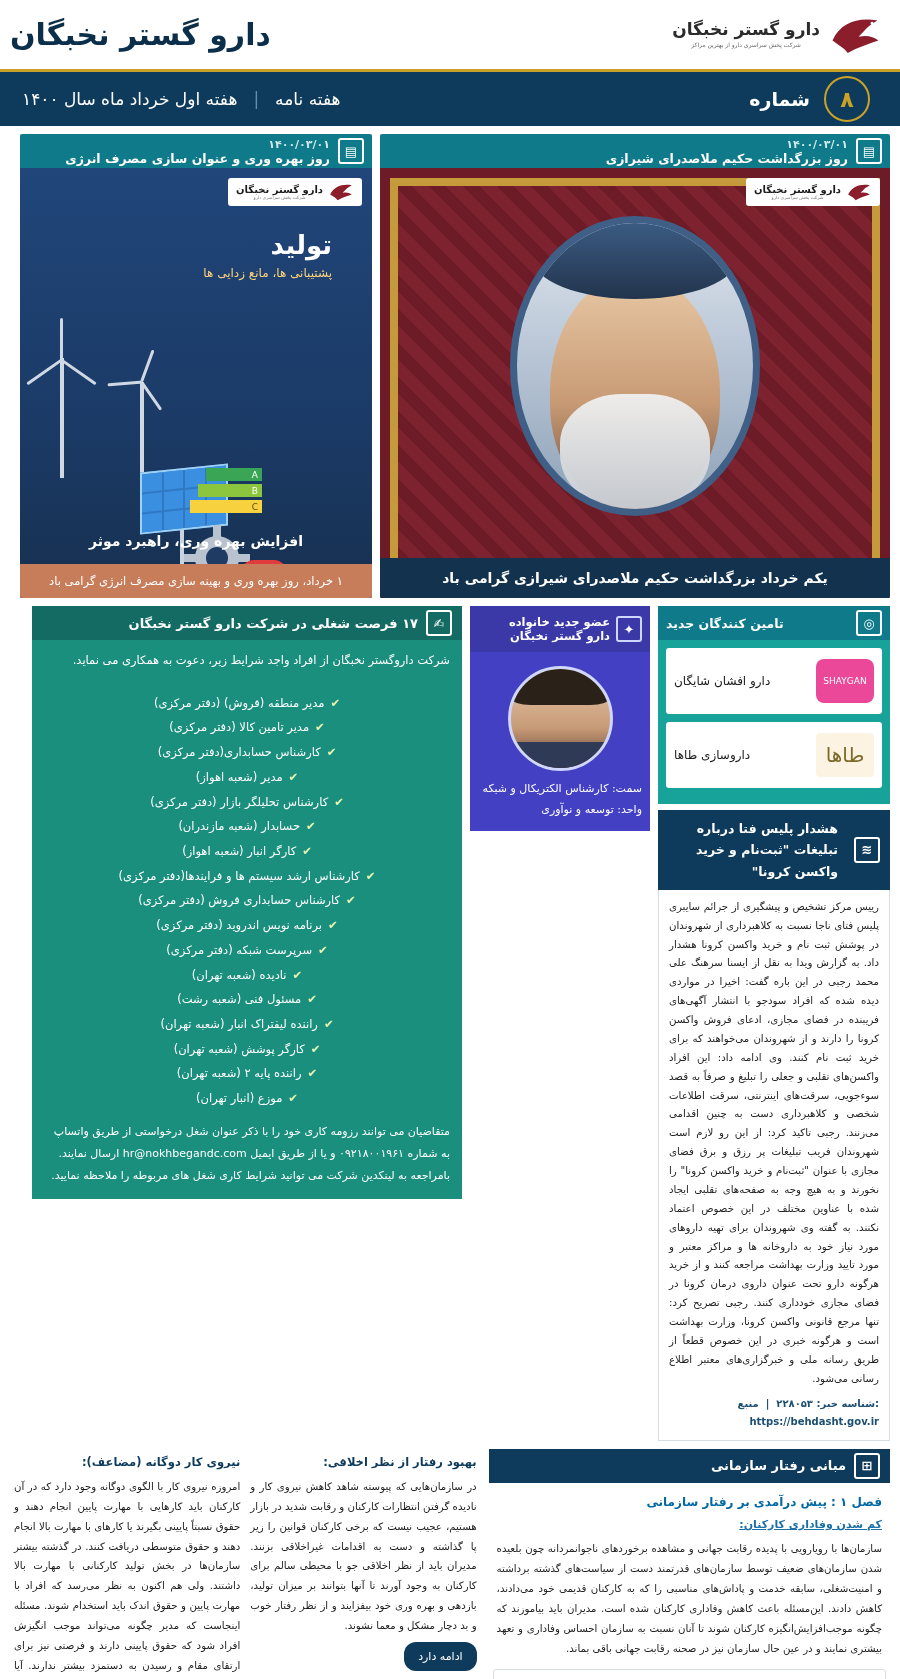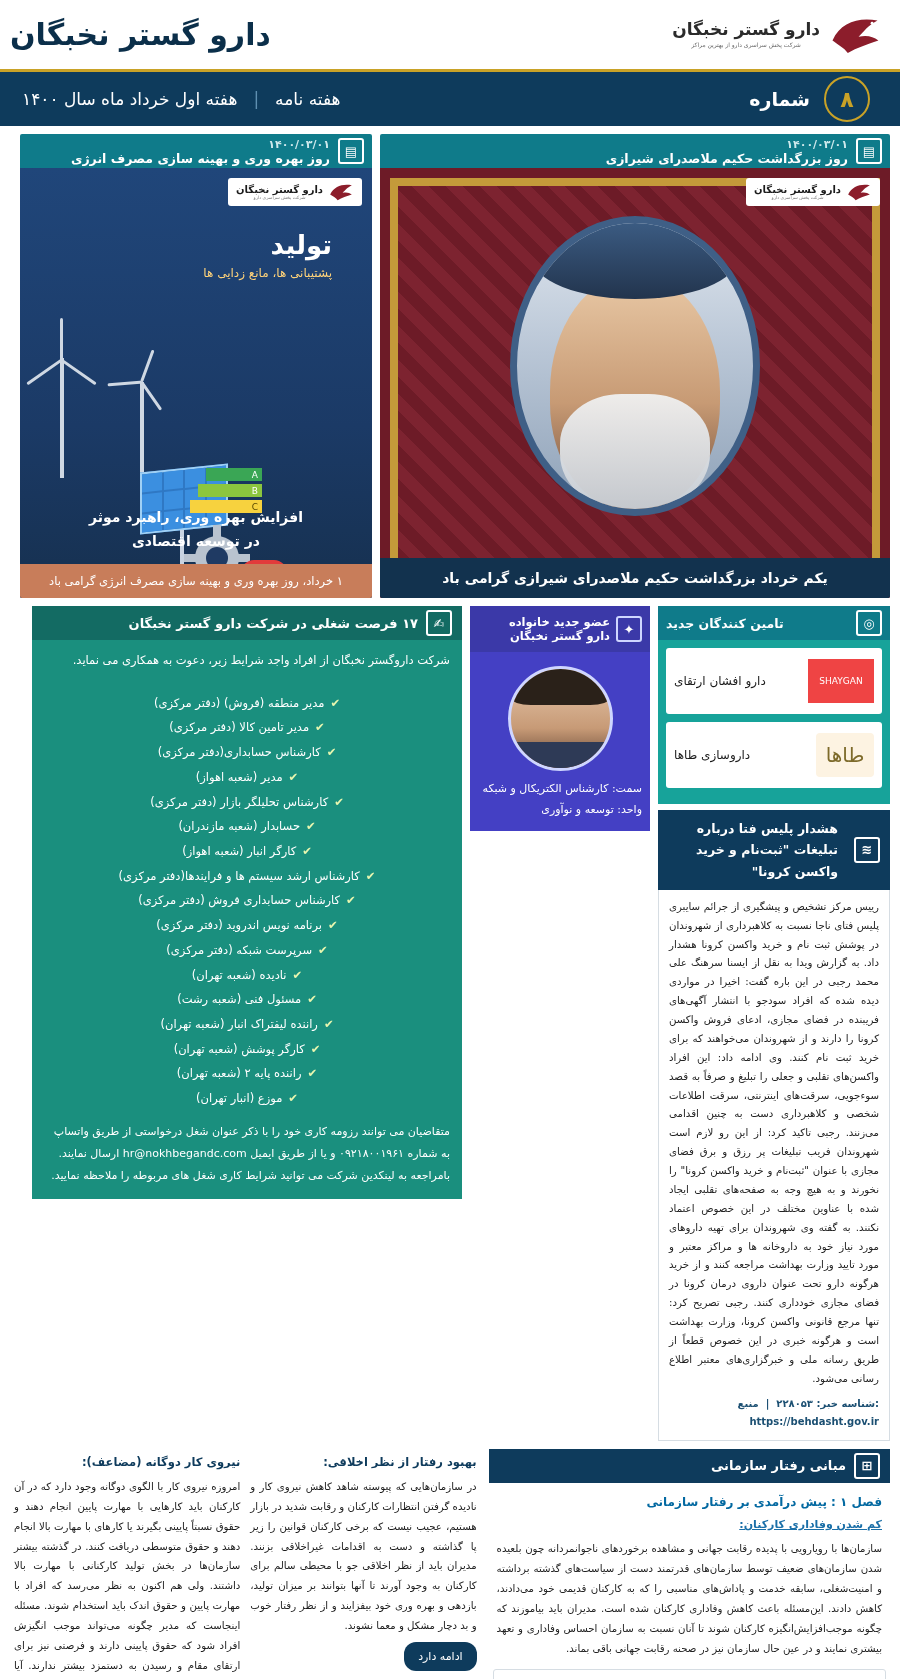--- a/index.html
+++ b/index.html
@@ -186,22 +186,22 @@
   .family-info { font-size:11px; line-height:1.9; text-align:right; }
 
   .right-col { width: 232px; }
   .sup-header {
     background:#0f7b8a; color:#fff; height:34px; display:flex; align-items:center;
     justify-content:space-between; padding:0 8px; font-size:12.5px; font-weight:bold;
   }
   .sup-body { background:#17a39a; padding:8px; }
   .sup-item { background:#fff; border-radius:3px; margin-bottom:8px; height:66px;
     display:flex; align-items:center; justify-content:space-between; padding:0 8px; }
-  .sup-logo1 { width:66px; height:44px; background:#ef4444; color:#fff; font-size:9px;
-    display:flex; align-items:center; justify-content:center; border-radius:0; }
+  .sup-logo1 { width:58px; height:44px; background:#ec4899; color:#fff; font-size:9px;
+    display:flex; align-items:center; justify-content:center; border-radius:8px; }
   .sup-logo2 { width:58px; height:44px; background:#fdf3e2; color:#7d6a2a; font-size:20px;
     display:flex; align-items:center; justify-content:center; border-radius:4px; }
   .sup-name { font-size:12px; color:#1b1b1b; }
 
   .news-header {
     background:#0e3b5c; color:#fff; padding:8px 10px; font-size:12.5px; font-weight:bold;
     display:flex; align-items:center; justify-content:space-between; gap:8px; line-height:1.7;
   }
   .news-body { background:#fff; border:1px solid #d6dde3; border-top:none; padding:8px 10px;
     font-size:10.2px; line-height:1.85; text-align:justify; color:#222; }
@@ -291,21 +291,21 @@
         </div>
         <div class="scholar-caption">یکم خرداد بزرگداشت حکیم ملاصدرای شیرازی گرامی باد</div>
       </div>
     </div>
 
     <div class="card poster-small">
       <div class="card-header">
         <span class="icon-box">▤</span>
         <span style="flex:1; text-align:right; padding-right:8px;">
           <span class="date">۱۴۰۰/۰۳/۰۱</span><br>
-          <span>روز بهره وری و بهینه سازی مصرف انرژی</span>
+          <span>روز بهره وری و عنوان سازی مصرف انرژی</span>
         </span>
       </div>
       <div class="art">
         <div class="energy-poster"></div>
 
         <div class="mini-logo">
           <svg viewBox="0 0 30 24" width="26" height="20" aria-hidden="true">
               <path d="M2 15 C7 5,17 2,28 4 C22 7,20 10,17 13 C22 12,25 13,28 15 C22 17,16 19,11 22 C9 19,5 17,2 15 Z" fill="#8c1d2b"></path>
             </svg>
           <div style="text-align:center">
@@ -363,40 +363,39 @@
                 <rect x="31" y="56" width="8" height="12"></rect>
               <rect x="2" y="31" width="12" height="8"></rect>
                 <rect x="56" y="31" width="12" height="8"></rect>
             </g>
           </svg>
         </div>
         <div style="position:absolute; right:85px; top:392px; width:46px; height:26px; border:5px solid #e23b3b; border-radius:14px;"></div>
 
         <div class="ep-bottom">
           <div>افزایش بهره وری، راهبرد موثر</div>
-          <div>در توسعه اقتصادی</div>
         </div>
         <div class="ep-strip">۱ خرداد، روز بهره وری و بهینه سازی مصرف انرژی گرامی باد</div>
       </div>
     </div>
   </div>
 
   <div class="row" style="align-items:flex-start;">
 
     <div class="right-col">
       <div class="sup-header">
         <span class="icon-box">◎</span>
         <span>تامین کنندگان جدید</span>
       </div>
       <div class="sup-body">
         <div class="sup-item">
           <div class="sup-logo1">
             <span>SHAYGAN</span>
           </div>
-          <div class="sup-name">دارو افشان ارتقای</div>
+          <div class="sup-name">دارو افشان شایگان</div>
         </div>
         <div class="sup-item">
           <div class="sup-logo2">
             <span>طاها</span>
           </div>
           <div class="sup-name">داروسازی طاها</div>
         </div>
       </div>
 
       <div class="news-header" style="margin-top:6px;">

